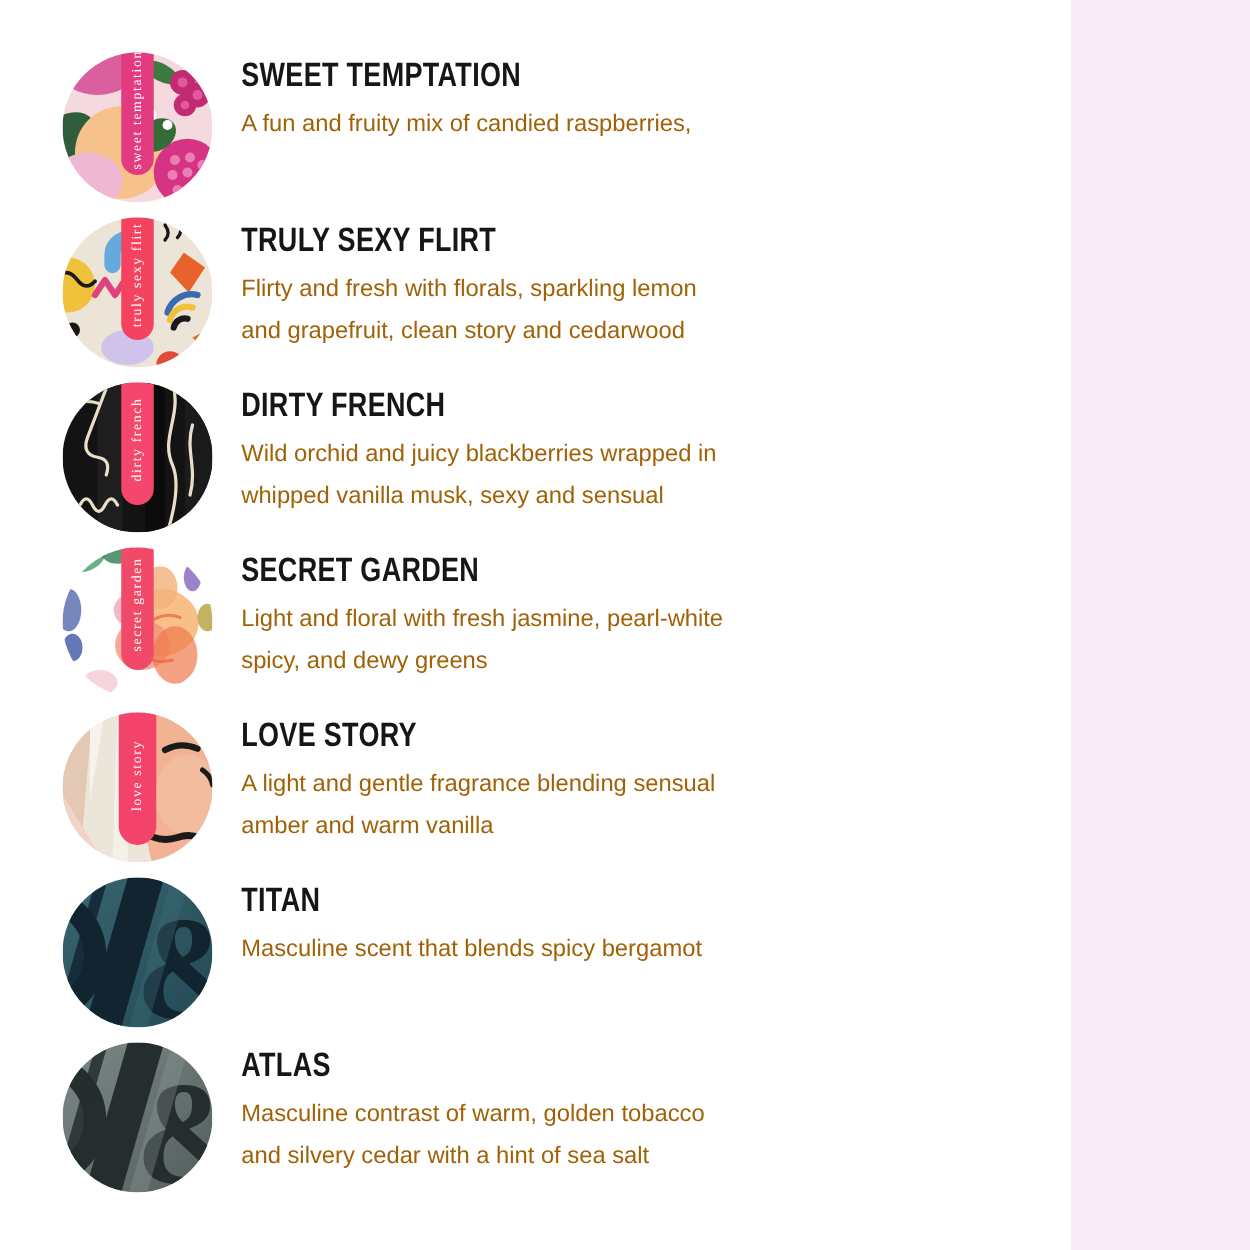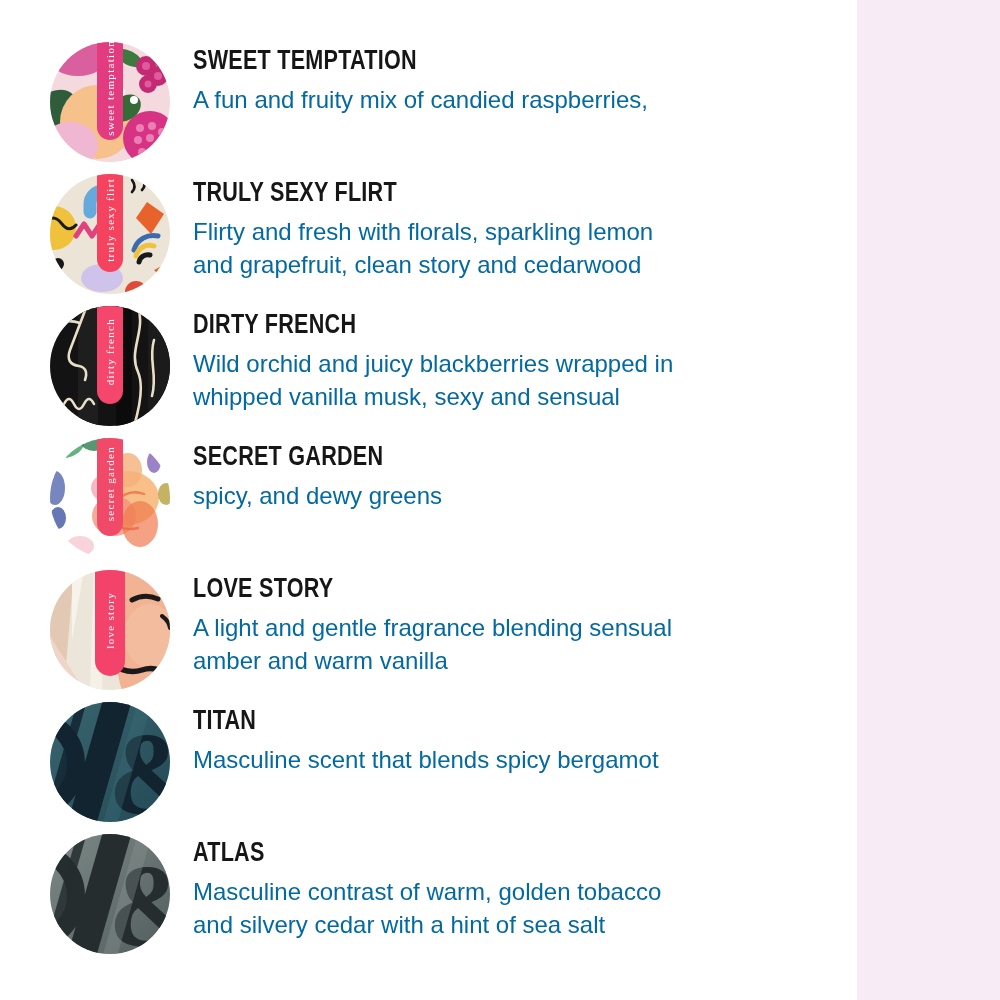--- a/index.html
+++ b/index.html
@@ -33,21 +33,21 @@
     font-size:11px;letter-spacing:1.3px;color:#ffffff;white-space:nowrap;
   }
   .text{padding-top:3px;}
   .text h2{
     margin:0 0 7px 0;
     font-family:"Liberation Sans", sans-serif;
     font-weight:800;font-size:27px;color:#161616;
     letter-spacing:.3px;white-space:nowrap;
     transform:scaleX(.8);transform-origin:left top;
   }
-  .text p{margin:0;font-size:24px;line-height:33px;color:#0369a1;}
+  .text p{margin:0;font-size:19px;line-height:33px;color:#a16207;}
   .text p span{display:block;white-space:nowrap;}
 </style>
 </head>
 <body>
 
 <div class="sidebar" style="background: rgb(247, 235, 245);"></div>
 
 <div class="list">
 
   <div class="row">
@@ -180,20 +180,21 @@
         <ellipse cx="116" cy="56" rx="8" ry="11" fill="#b5a03b" opacity="0.8"></ellipse>
         <ellipse cx="30" cy="108" rx="14" ry="10" fill="#f4c0cc" opacity="0.7"></ellipse>
       </svg>
       <div class="ribbon" style="background: rgb(240, 74, 104);">
         <span>secret garden</span>
       </div>
     </div>
     <div class="text">
       <h2>SECRET GARDEN</h2>
       <p>
+        <span>Light and floral with fresh jasmine, pearl-white</span>
         <span>spicy, and dewy greens</span>
       </p>
     </div>
   </div>
 
   <div class="row">
     <div class="circle">
       <svg viewBox="0 0 120 120" width="120" height="120">
         <rect width="120" height="120" fill="#ece6da"></rect>
         <polygon points="0,0 24,0 14,120 0,120" fill="#e3c9b4"></polygon>

